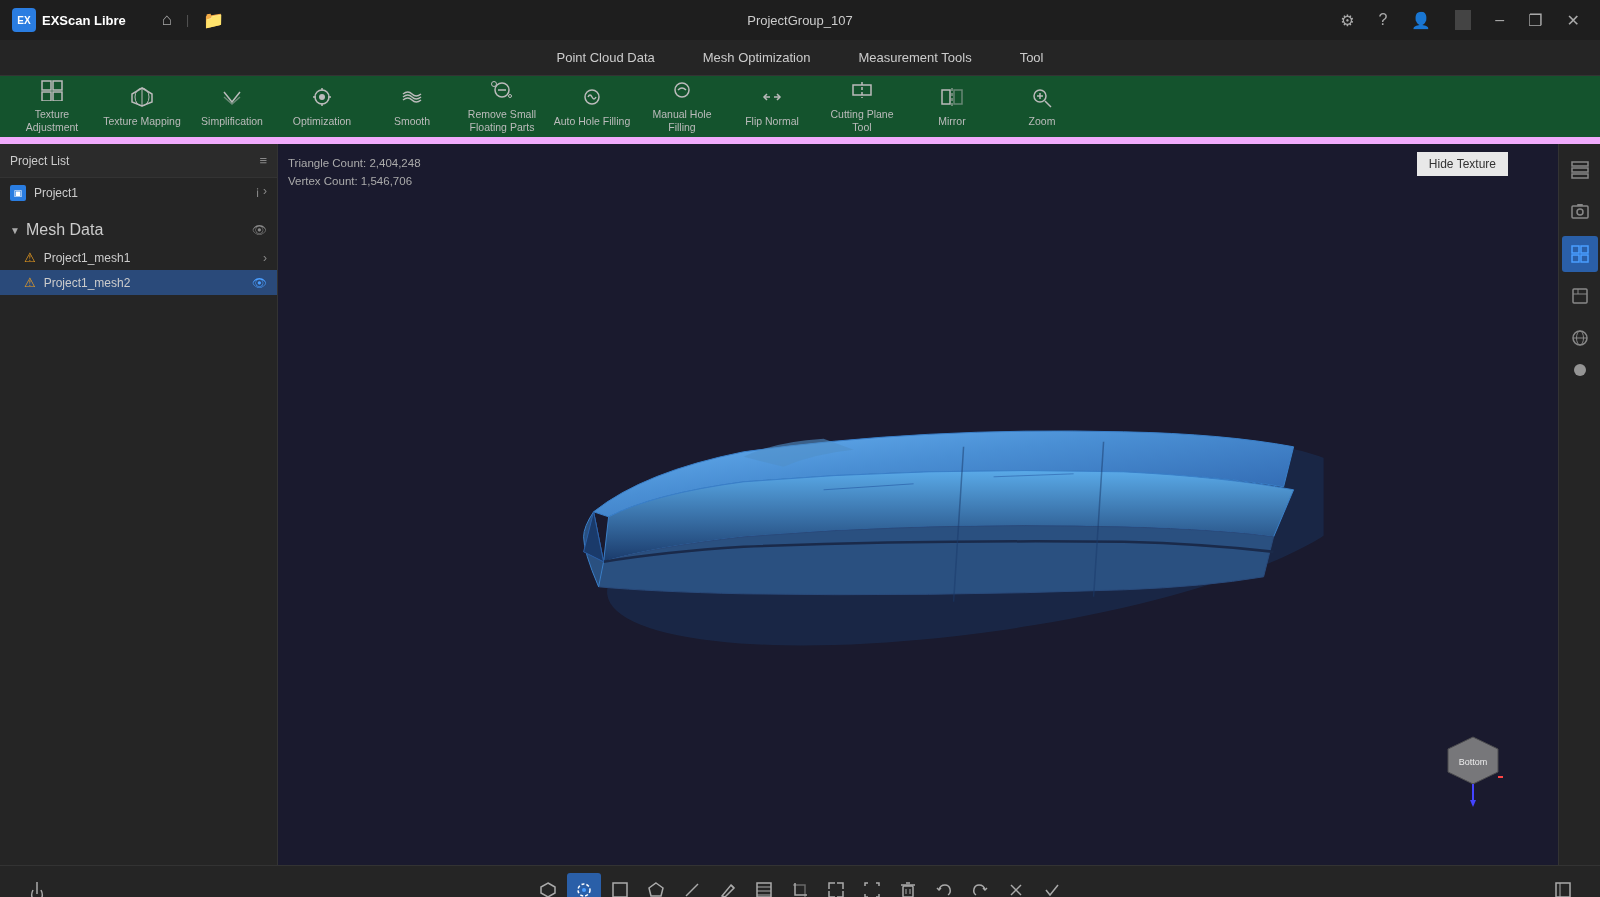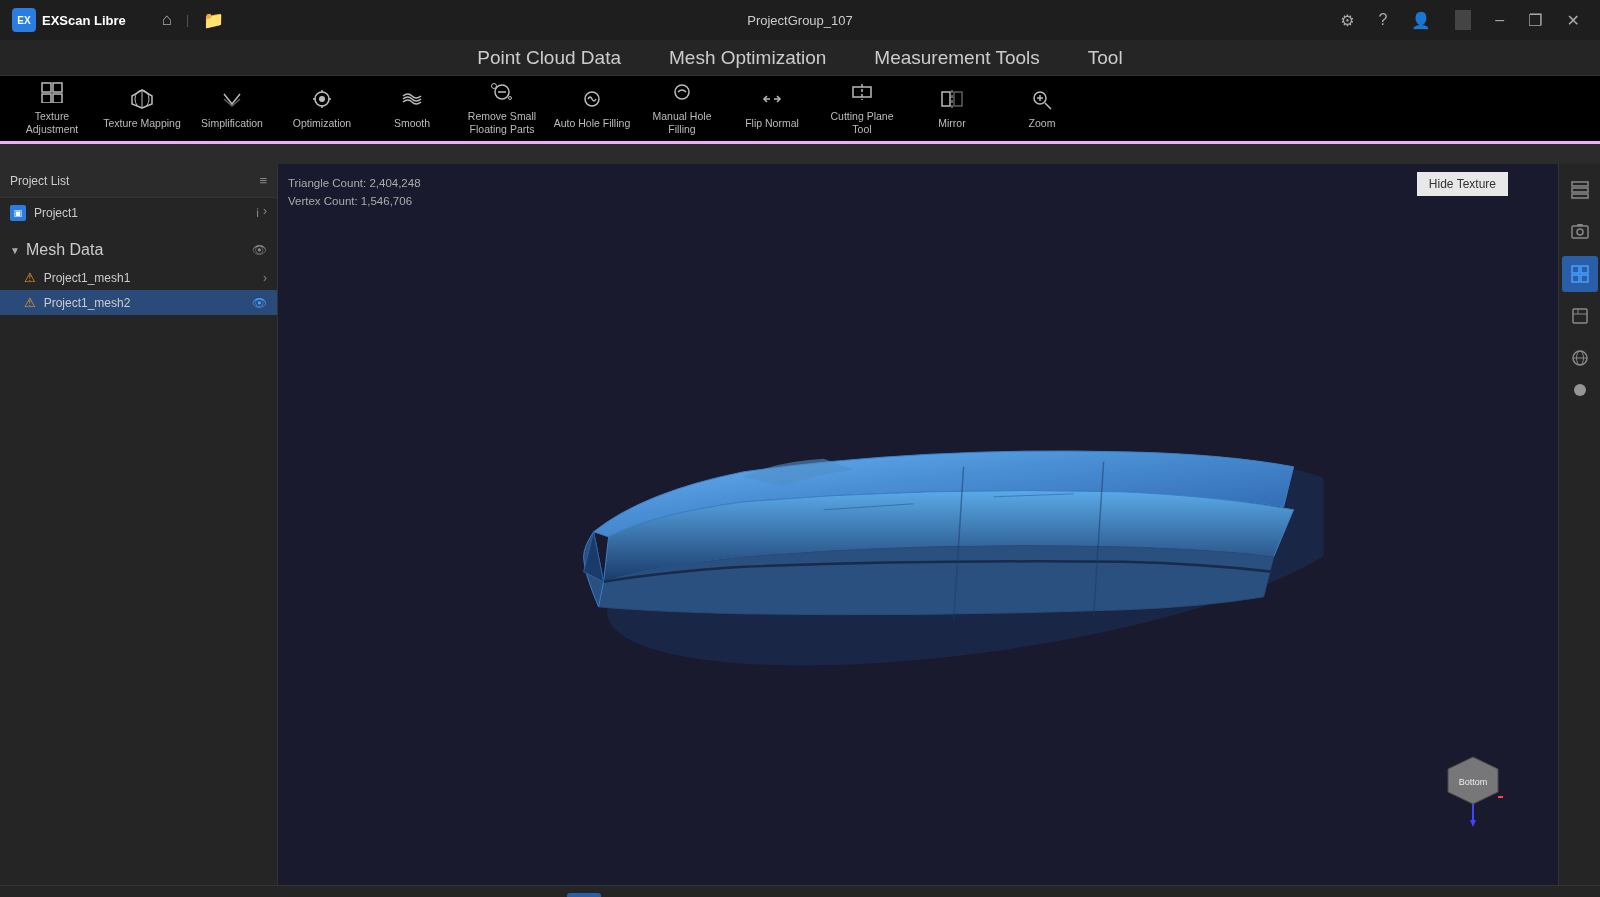--- a/index.html
+++ b/index.html
@@ -67,30 +67,30 @@
       height: 36px;
       gap: 0;
       border-bottom: 1px solid #333;
     }
     #menubar .menu-item {
       padding: 0 24px;
       height: 36px;
       display: flex; align-items: center;
       cursor: pointer;
       color: #ccc;
-      font-size: 19px;
+      font-size: 13px;
     }
 
     
     #toolbar {
       display: flex;
       align-items: center;
-      background: #000000;
+      background: #14532d;
       height: 68px;
-      border-bottom: 3px solid #f0abfc;
+      border-bottom: 7px solid #f0abfc;
       padding: 0 8px;
       gap: 2px;
     }
     .tool-btn {
       display: flex;
       flex-direction: column;
       align-items: center;
       justify-content: center;
       width: 88px;
       height: 64px;
@@ -110,21 +110,20 @@
       font-size: 10.5px;
       line-height: 1.2;
       text-align: center;
       white-space: normal;
     }
 
     
     #main {
       display: flex;
       height: calc(897px - 40px - 36px - 68px - 32px);
-      margin-top: 20px;
     }
 
     
     #sidebar {
       width: 278px;
       background: #252525;
       border-right: 1px solid #333;
       display: flex;
       flex-direction: column;
       flex-shrink: 0;

